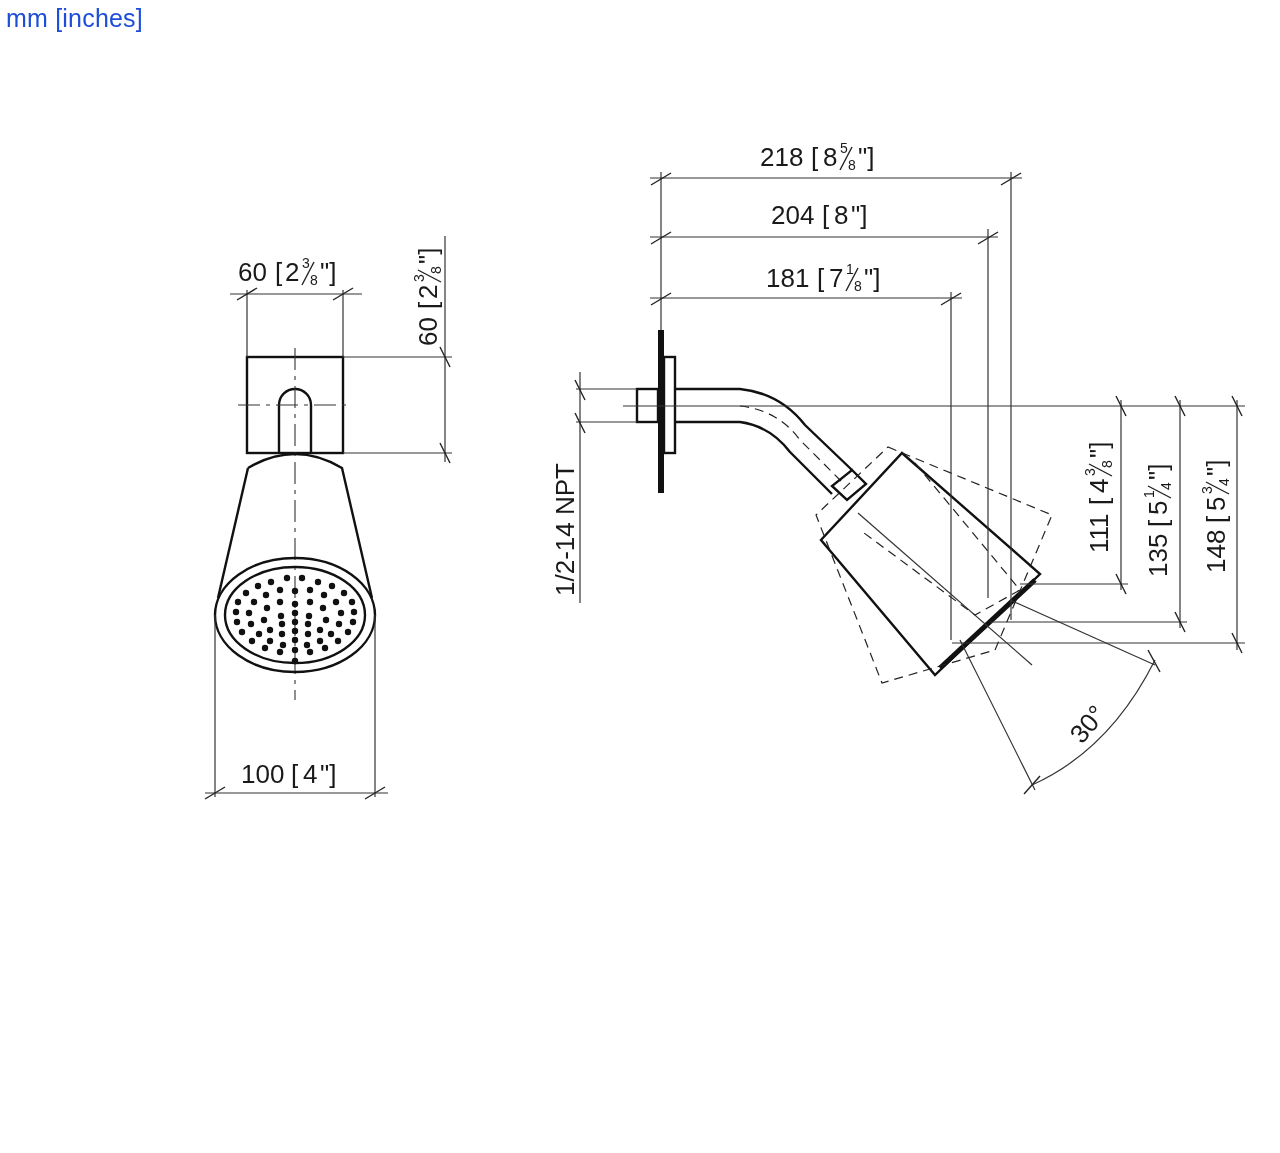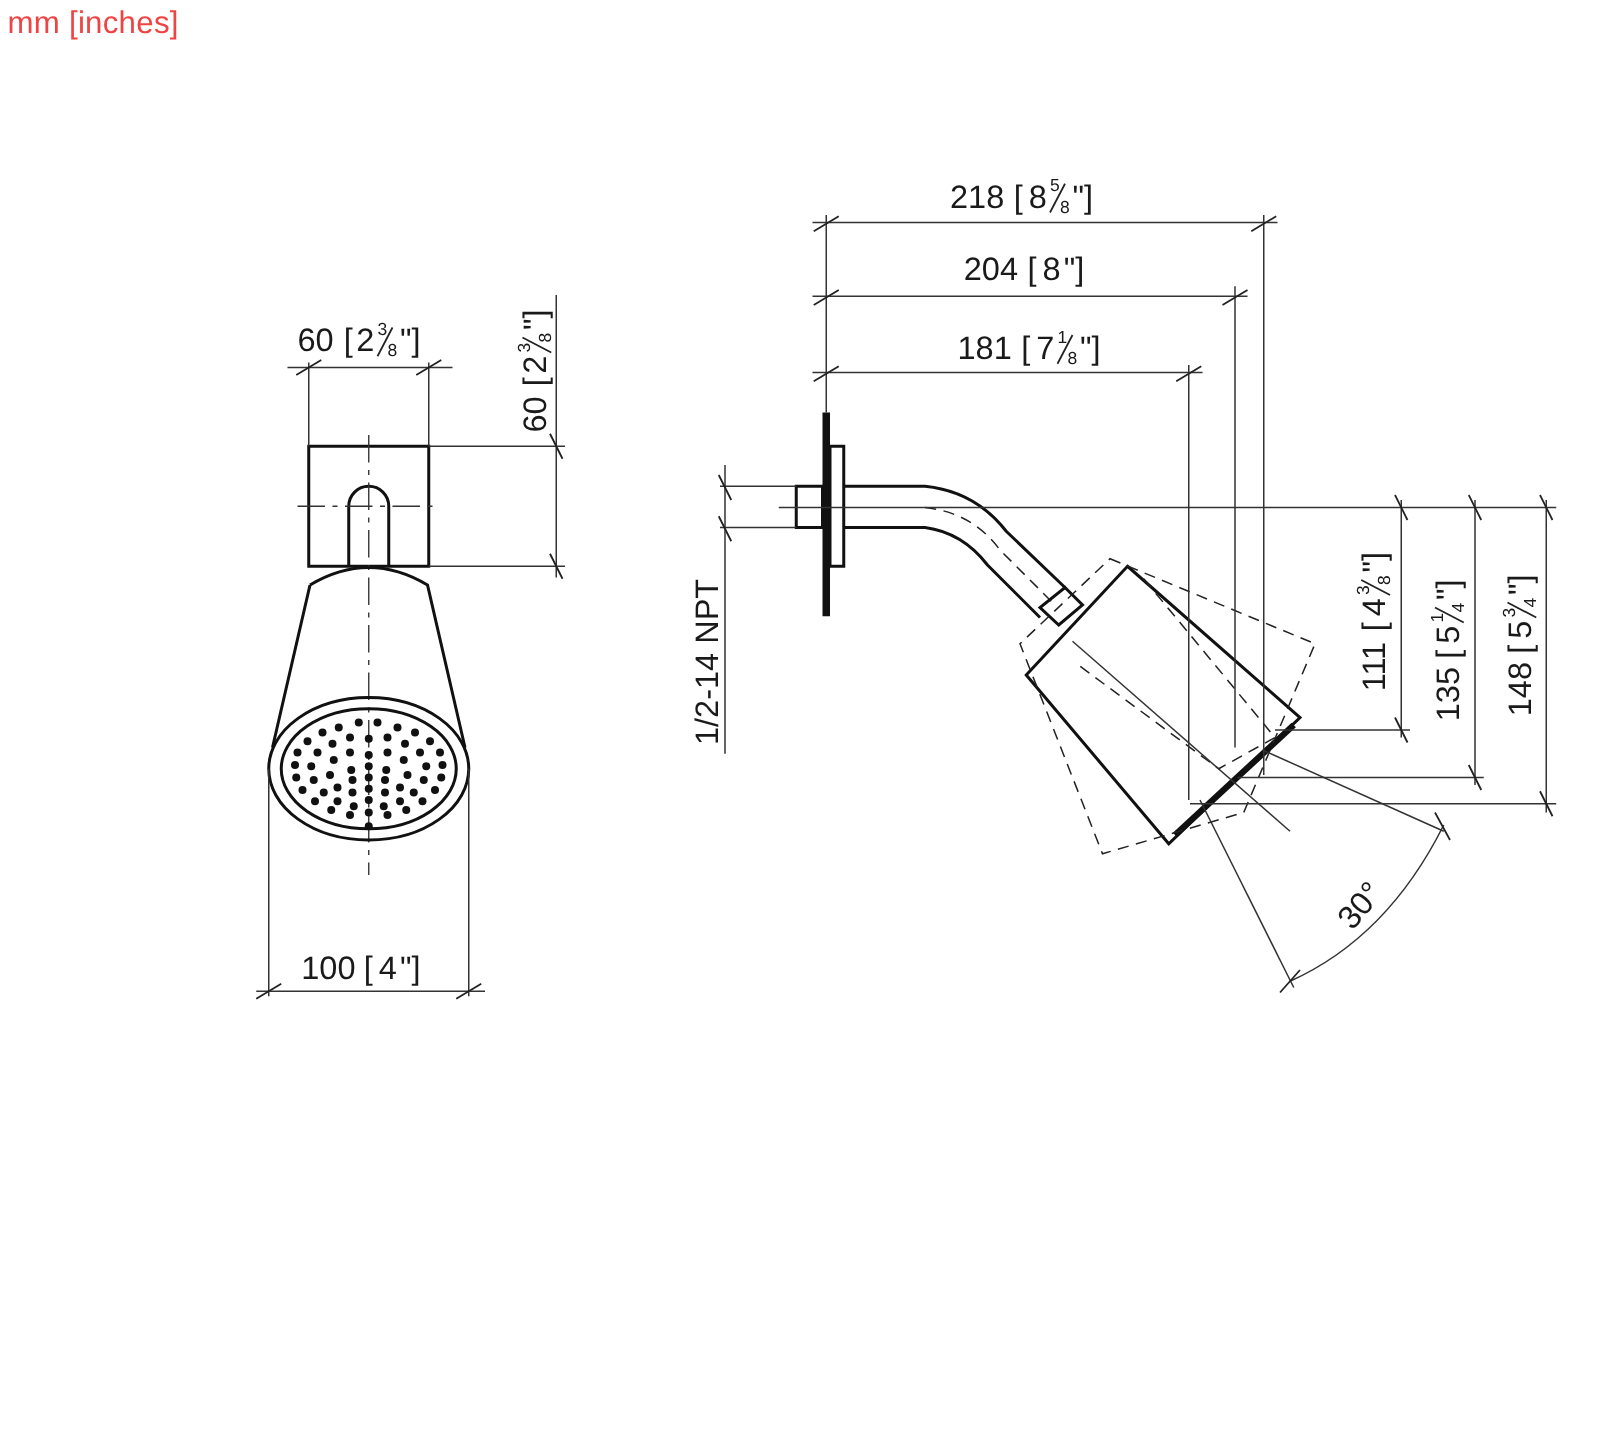--- a/index.html
+++ b/index.html
@@ -1,17 +1,17 @@
 <!DOCTYPE html>
 <html><head>
 <meta charset="utf-8">
 <style>
   html, body { margin: 0; padding: 0; background: #ffffff; }
   body { width: 1280px; height: 1153px; position: relative; overflow: hidden; font-family: "Liberation Sans", sans-serif; color: #1a1a1a; }
-  .units { position: absolute; left: 6px; top: 4px; font-size: 25px; font-weight: 300; color: #ef4444; letter-spacing: 0.2px; text-align: center; }
+  .units { position: absolute; left: 6px; top: 4px; font-size: 25px; font-weight: 300; color: #1d4ed8; letter-spacing: 0.2px; text-align: center; }
   svg.drawing { position: absolute; left: 0; top: 0; }
   .dimtxt { font-family: "Liberation Sans", sans-serif; font-size: 26px; fill: #1a1a1a; }
   .frac { font-family: "Liberation Sans", sans-serif; font-size: 14px; fill: #1a1a1a; }
   .thin { stroke: #333; stroke-width: 1.2; fill: none; }
   .thick { stroke: #111; stroke-width: 2.4; fill: none; }
   .dash { stroke: #222; stroke-width: 1.2; fill: none; stroke-dasharray: 9 6; }
   .center { stroke: #333; stroke-width: 1.1; fill: none; stroke-dasharray: 22 6 4 6; }
   .tick { stroke: #222; stroke-width: 1.4; }
   .hole { fill: #111; }
 </style>

